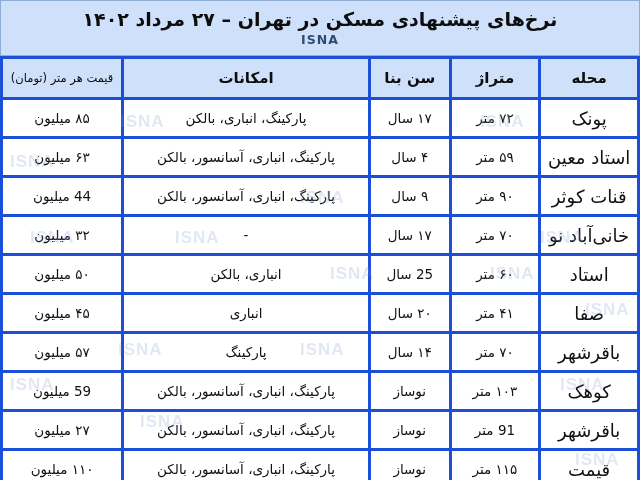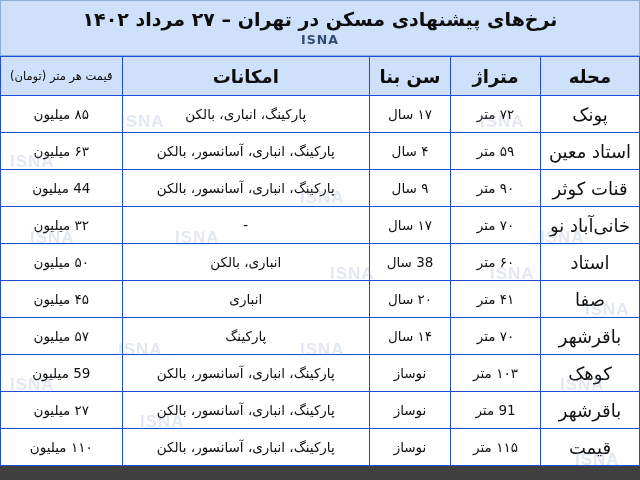--- a/index.html
+++ b/index.html
@@ -10,21 +10,21 @@
   body {
     width: 640px;
     height: 480px;
     font-family: "DejaVu Sans", "Liberation Sans", sans-serif;
     overflow: hidden;
   }
   .sheet {
     width: 640px;
     height: 480px;
     box-sizing: border-box;
-    background: #404040;
+    background: #701a75;
     position: relative;
   }
   .title-bar {
     background: #cfe0fa;
     border: 1px solid #8faed6;
     box-sizing: border-box;
     height: 56px;
     display: flex;
     flex-direction: column;
     align-items: center;
@@ -46,34 +46,34 @@
     letter-spacing: 1px;
   }
   table.rates {
     width: 640px;
     border-collapse: collapse;
     table-layout: fixed;
     direction: rtl;
   }
   table.rates th,
   table.rates td {
-    border: 1px solid #1d4ed8;
+    border: 3px solid #1d4ed8;
     height: 36px;
     text-align: center;
     vertical-align: middle;
     font-size: 13.5px;
     color: #111111;
     padding: 0 4px;
     position: relative;
     background-clip: padding-box;
   }
   table.rates thead th {
     background: #cfe0fa;
     font-weight: bold;
-    font-size: 18px;
+    font-size: 15px;
     height: 38px;
     color: #0d0d0d;
   }
   table.rates thead th.small {
     font-size: 11.5px;
     font-weight: normal;
   }
   table.rates tbody td.neighborhood {
     font-size: 18px;
   }
@@ -153,21 +153,21 @@
         <tr>
           <td class="neighborhood">خانی‌آباد نو</td>
           <td>۷۰ متر</td>
           <td>۱۷ سال</td>
           <td>-</td>
           <td>۳۲ میلیون</td>
         </tr>
         <tr>
           <td class="neighborhood">استاد</td>
           <td>۶۰ متر</td>
-          <td>38 سال</td>
+          <td>25 سال</td>
           <td>انباری، بالکن</td>
           <td>۵۰ میلیون</td>
         </tr>
         <tr>
           <td class="neighborhood">صفا</td>
           <td>۴۱ متر</td>
           <td>۲۰ سال</td>
           <td>انباری</td>
           <td>۴۵ میلیون</td>
         </tr>

